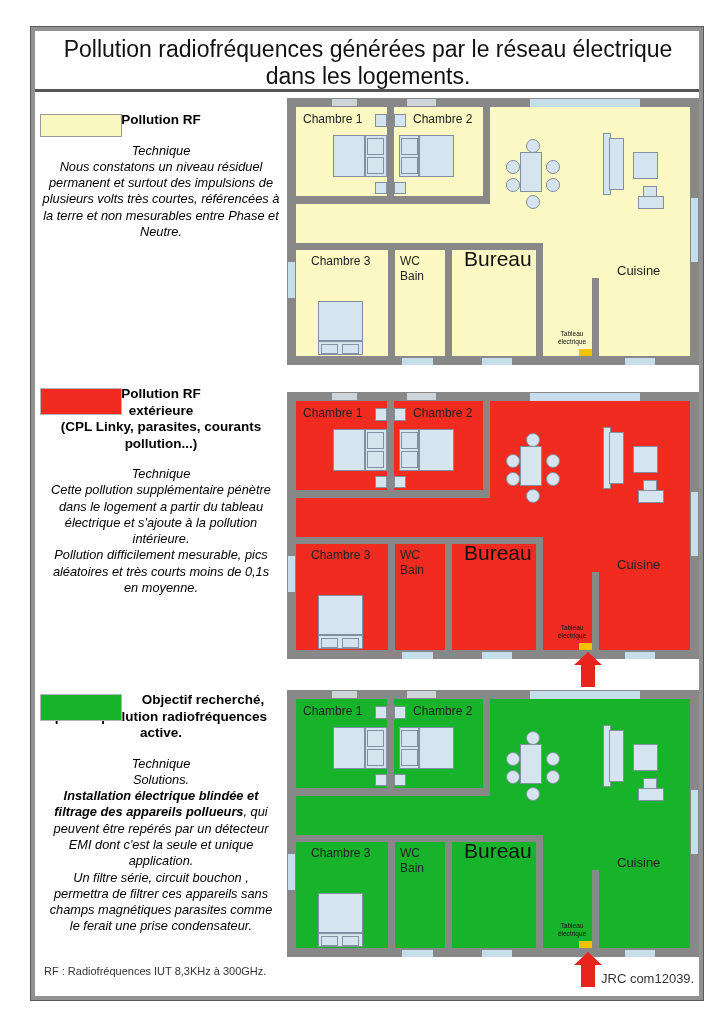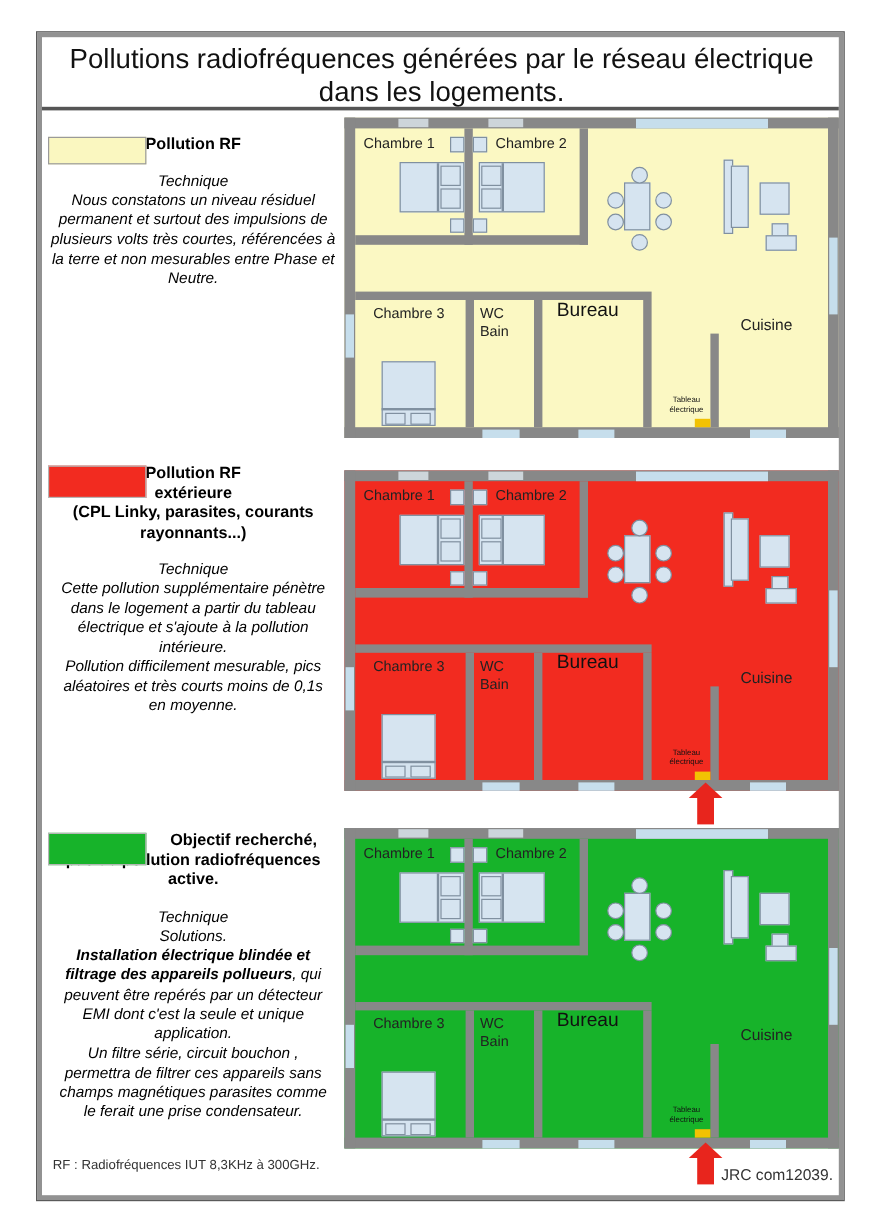--- a/index.html
+++ b/index.html
@@ -29,21 +29,21 @@
   .plan { position:absolute; left:287px; width:412px; height:267px; }
   .plan-1 { top:98px; } .plan-2 { top:392px; } .plan-3 { top:690px; }
   .wall { position:absolute; background:#888888; }
   .win  { position:absolute; background:#C6DEEC; }
   .vent { position:absolute; background:#CDD5DA; }
   .furn { position:absolute; background:#D6E4F0; border:1px solid #8090A0; box-sizing:border-box; }
   .bedline { position:absolute; background:#8090A0; }
   .chair { position:absolute; width:14px; height:14px; border-radius:50%;
            background:#D6E4F0; border:1px solid #8090A0; box-sizing:border-box; }
   .room-label { position:absolute; font-size:12px; line-height:13px; color:#222; white-space:pre-line; }
-  .room-label.big { font-size:16px; color:#111; }
+  .room-label.big { font-size:21px; color:#111; }
   .room-label.med { font-size:13px; }
   .tableau-label { position:absolute; left:264px; top:232px; width:42px; font-size:6.5px;
            line-height:8px; color:#111; text-align:center; white-space:pre-line; }
   .tableau-marker { position:absolute; left:292px; top:251px; width:13px; height:7px; background:#F2C203; }
 
   
   .up-arrow { position:absolute; width:28px; }
   .arrow-head { width:0; height:0; border-left:14px solid transparent;
            border-right:14px solid transparent; border-bottom:13px solid #E8251D; }
   .arrow-shaft { width:14px; height:22px; margin:0 auto; background:#E8251D; }
@@ -51,41 +51,41 @@
 
   .footer-note { position:absolute; left:44px; top:965px; font-size:11px; color:#333; }
   .credit { position:absolute; left:601px; top:971px; font-size:13px; color:#333; }
 </style>
 </head>
 <body>
 
 <div class="page">
   <div class="frame"></div>
 
-  <div class="title">Pollutions radiofréquences générées par le réseau électrique
+  <div class="title">Pollution radiofréquences générées par le réseau électrique
 dans les logements.</div>
   <div class="title-sep"></div>
 
   <div class="sec sec-1">
     <div class="swatch" style="background-color: rgb(250, 247, 192);"></div>
     <div class="head-line1">Pollution RF</div>
     <div class="sec-body">Technique
 Nous constatons un niveau résiduel
 permanent et surtout des impulsions de
 plusieurs volts très courtes, référencées à
 la terre et non mesurables entre Phase et
 Neutre.</div>
   </div>
 
   <div class="sec sec-2">
     <div class="swatch" style="background-color: rgb(242, 43, 32);"></div>
     <div class="head-line1">Pollution RF</div>
     <div class="head-rest">extérieure
 (CPL Linky, parasites, courants
-rayonnants...)</div>
+pollution...)</div>
     <div class="sec-body">Technique
 Cette pollution supplémentaire pénètre
 dans le logement a partir du tableau
 électrique et s'ajoute à la pollution
 intérieure.
 Pollution difficilement mesurable, pics
 aléatoires et très courts moins de 0,1s
 en moyenne.</div>
   </div>
 

